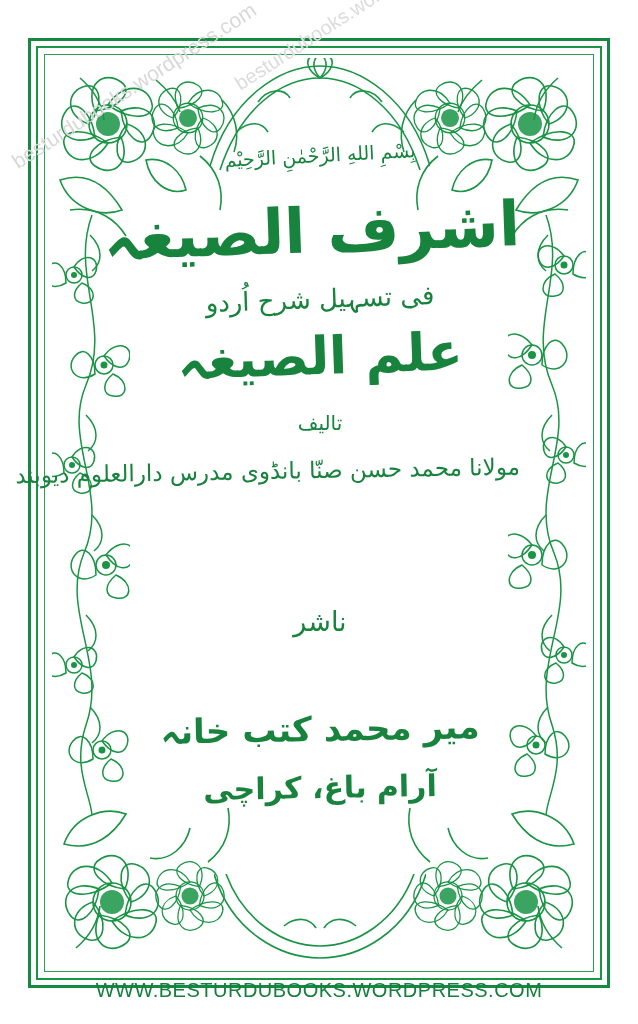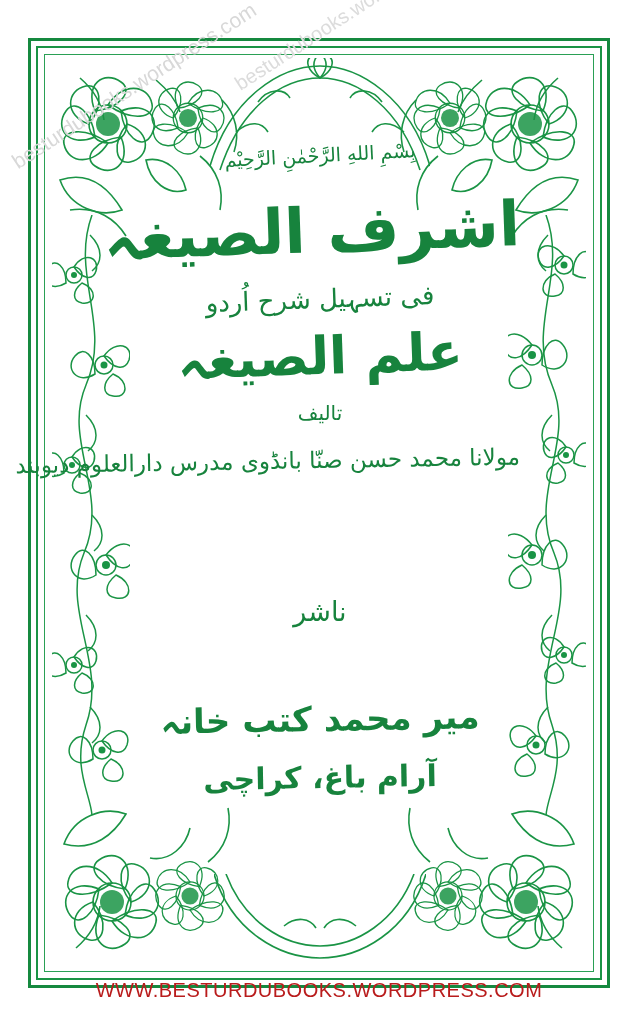--- a/index.html
+++ b/index.html
@@ -91,21 +91,21 @@
     transform: rotate(-2deg);
   }
   .title-second {
     font-size: 52px;
     font-weight: bold;
     margin-top: 8px;
     transform: rotate(-2deg);
   }
   .taleef {
     font-size: 20px;
-    margin-top: 12px;
+    margin-top: 22px;
   }
   .author {
     font-size: 23px;
     margin-top: 20px;
     transform: rotate(-1deg);
   }
   .nashir {
     font-size: 27px;
     margin-top: 120px;
   }
@@ -144,21 +144,21 @@
     transform: rotate(-33deg);
     white-space: nowrap;
     pointer-events: none;
   }
   .watermark-bottom {
     position: absolute;
     left: 0;
     right: 0;
     bottom: 22px;
     text-align: center;
-    color: #b91c1c;
+    color: #15803d;
     font-size: 20px;
     font-family: "Liberation Sans", sans-serif;
     letter-spacing: 0.5px;
     pointer-events: none;
   }
 </style>
 </head>
 <body>
 
 <div id="page">

